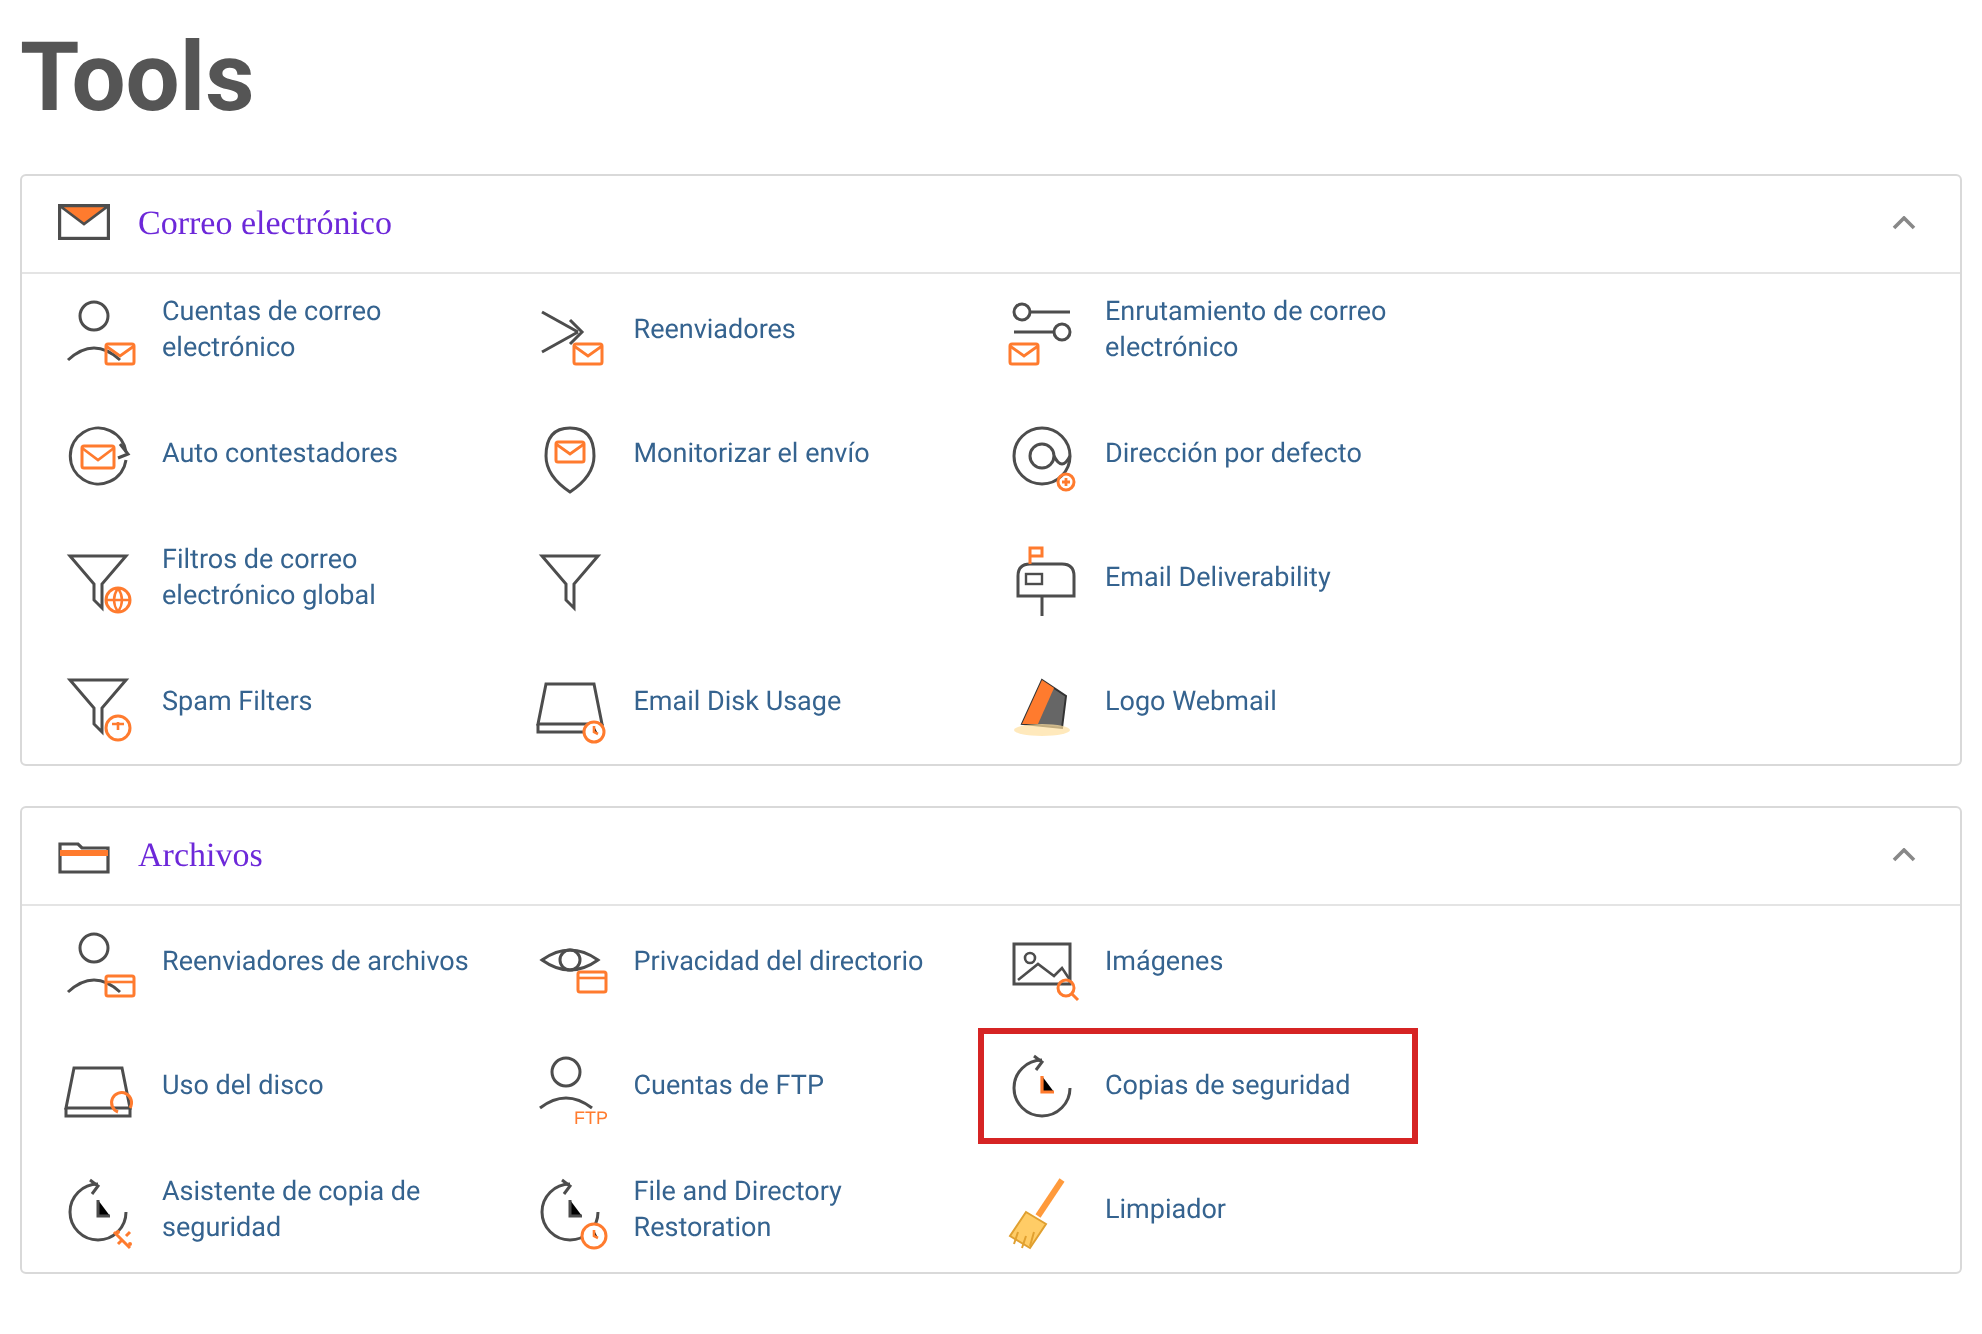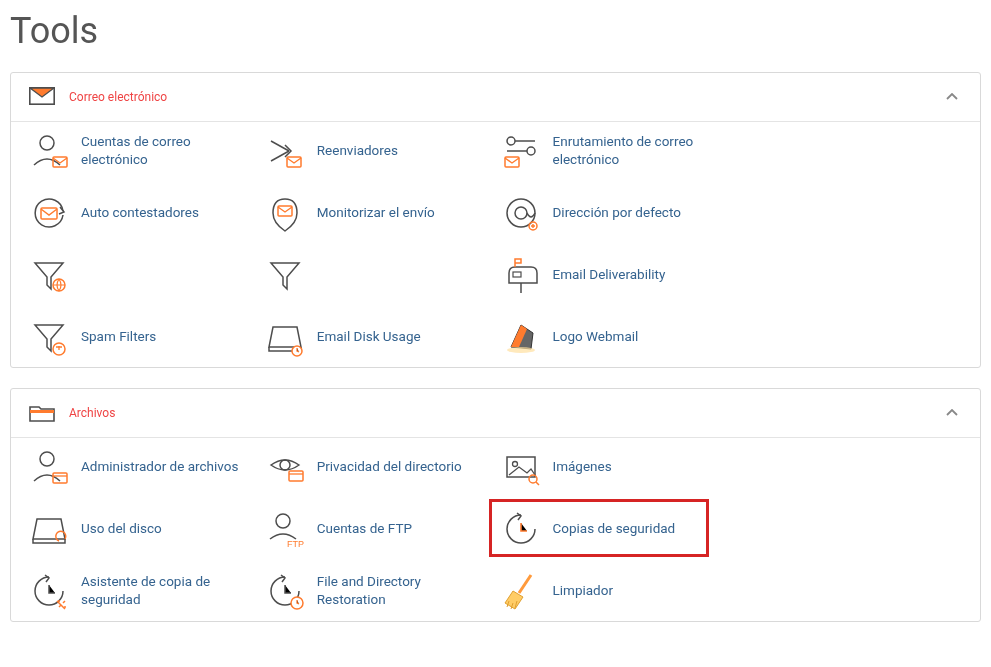--- a/index.html
+++ b/index.html
@@ -5,22 +5,22 @@
   * { box-sizing: border-box; }
   body {
     margin: 0;
     padding: 10px;
     font-family: -apple-system, BlinkMacSystemFont, "Segoe UI", Roboto, sans-serif;
     background: #fff;
     color: #555;
     width: 991px;
   }
   h1 {
-    font-weight: 400;
-    font-size: 36px;
+    font-weight: 700;
+    font-size: 48px;
     color: #555;
     margin: 0 0 20px 0;
   }
   .panel {
     border: 1px solid #d9d9d9;
     border-radius: 3px;
     margin-bottom: 20px;
     background: #fff;
   }
   .panel-header {
@@ -29,22 +29,23 @@
     padding: 14px 18px;
     cursor: pointer;
     position: relative;
   }
   .panel-header .hicon {
     width: 26px;
     height: 20px;
     margin-right: 14px;
   }
   .panel-title {
-    font-size: 12px;
-    color: #ef4444;
+    font-size: 17px;
+    color: #6d28d9;
+    font-family: Liberation Serif, serif;
   }
   .collapse-toggle {
     margin-left: auto;
     color: #888;
     width: 20px;
     height: 20px;
     display: flex;
     align-items: center;
     justify-content: center;
   }
@@ -190,20 +191,21 @@
     <div></div>
 
     <div class="tool">
       <span class="tool-icon">
         <svg viewBox="0 0 40 40" width="40" height="40">
           <path d="M6 8 L34 8 L22 22 L22 34 L18 30 L18 22 Z" fill="none" stroke="#4d4d4d" stroke-width="1.5"></path>
           <circle cx="30" cy="30" r="6" fill="none" stroke="#ff7b2e" stroke-width="1.5"></circle>
           <path d="M24 30 L36 30 M30 24 Q34 30 30 36 M30 24 Q26 30 30 36" fill="none" stroke="#ff7b2e" stroke-width="1.2"></path>
         </svg>
       </span>
+      <span class="tool-label">Filtros de correo electrónico global</span>
     </div>
 
     <div class="tool">
       <span class="tool-icon">
         <svg viewBox="0 0 40 40" width="40" height="40">
           <path d="M6 8 L34 8 L22 22 L22 34 L18 30 L18 22 Z" fill="none" stroke="#4d4d4d" stroke-width="1.5"></path>
         </svg>
       </span>
     </div>
 
@@ -279,21 +281,21 @@
 
     <div class="tool">
       <span class="tool-icon">
         <svg viewBox="0 0 40 40" width="40" height="40">
           <circle cx="18" cy="12" r="7" fill="none" stroke="#4d4d4d" stroke-width="1.5"></circle>
           <path d="M5 34 Q18 22 31 34" fill="none" stroke="#4d4d4d" stroke-width="1.5"></path>
           <rect x="24" y="26" width="14" height="10" rx="1" fill="none" stroke="#ff7b2e" stroke-width="1.5"></rect>
           <path d="M24 29 L38 29" stroke="#ff7b2e" stroke-width="1.3"></path>
         </svg>
       </span>
-      <span class="tool-label">Administrador de archivos</span>
+      <span class="tool-label">Reenviadores de archivos</span>
     </div>
 
     <div class="tool">
       <span class="tool-icon">
         <svg viewBox="0 0 40 40" width="40" height="40">
           <path d="M6 18 Q20 8 34 18 Q20 28 6 18 Z" fill="none" stroke="#4d4d4d" stroke-width="1.5"></path>
           <circle cx="20" cy="18" r="5" fill="none" stroke="#4d4d4d" stroke-width="1.5"></circle>
           <rect x="24" y="24" width="14" height="10" rx="1" fill="none" stroke="#ff7b2e" stroke-width="1.5"></rect>
           <path d="M24 27 L38 27" stroke="#ff7b2e" stroke-width="1.3"></path>
         </svg>

